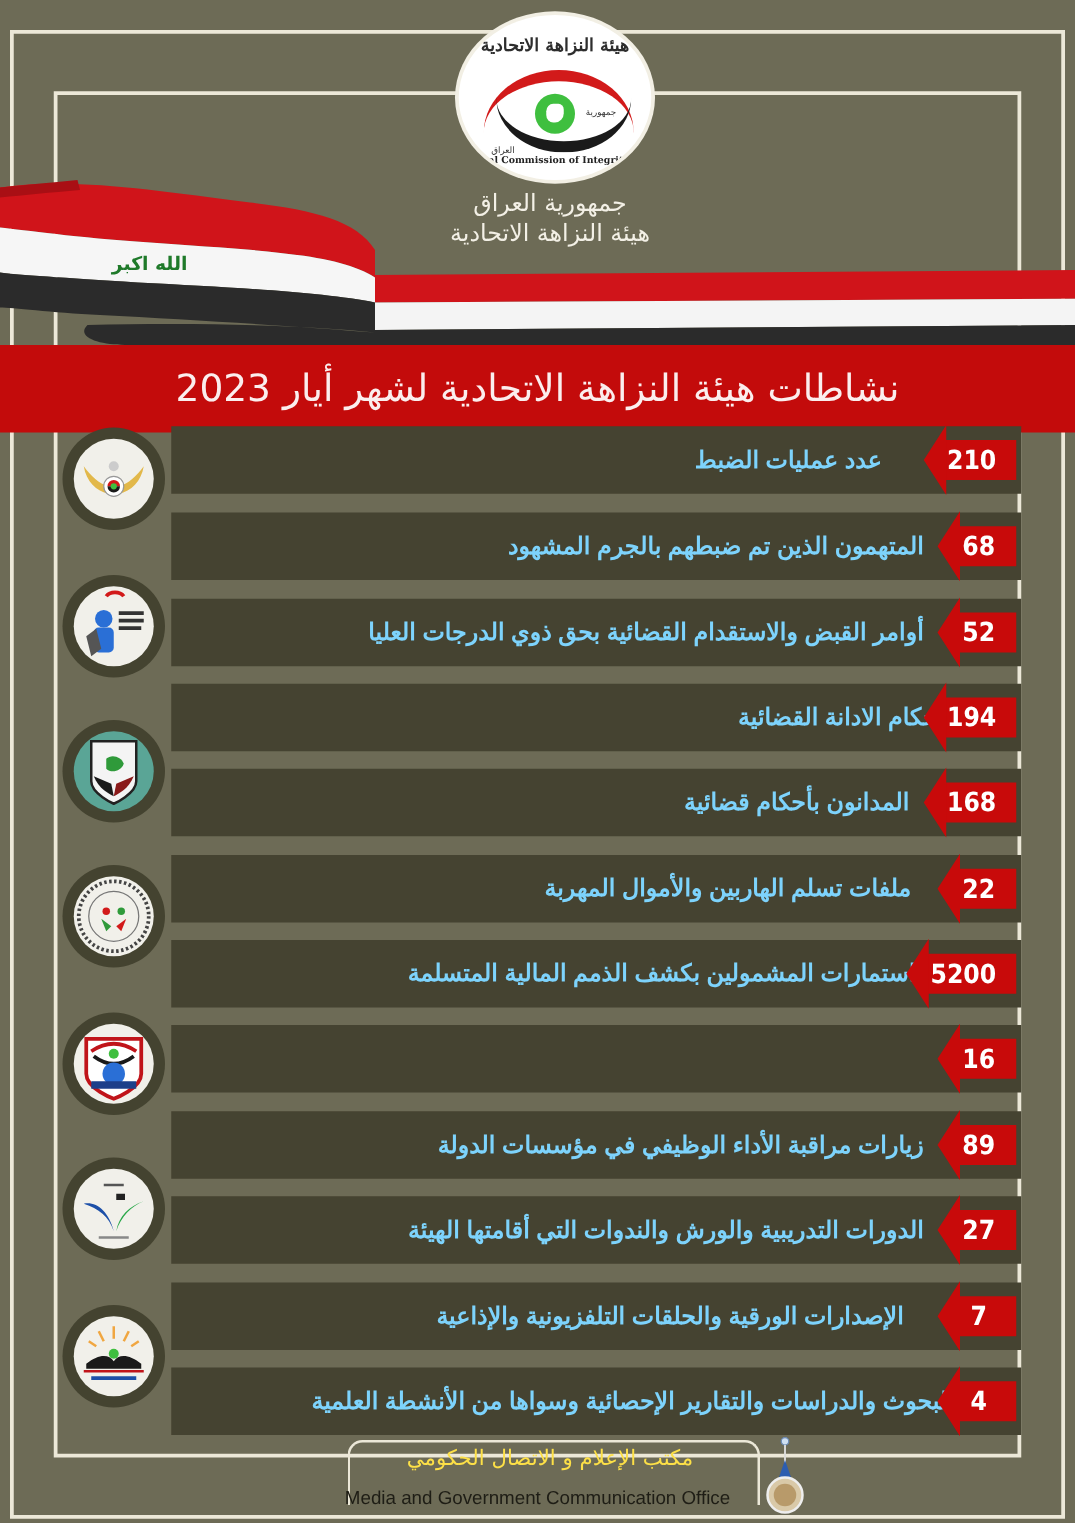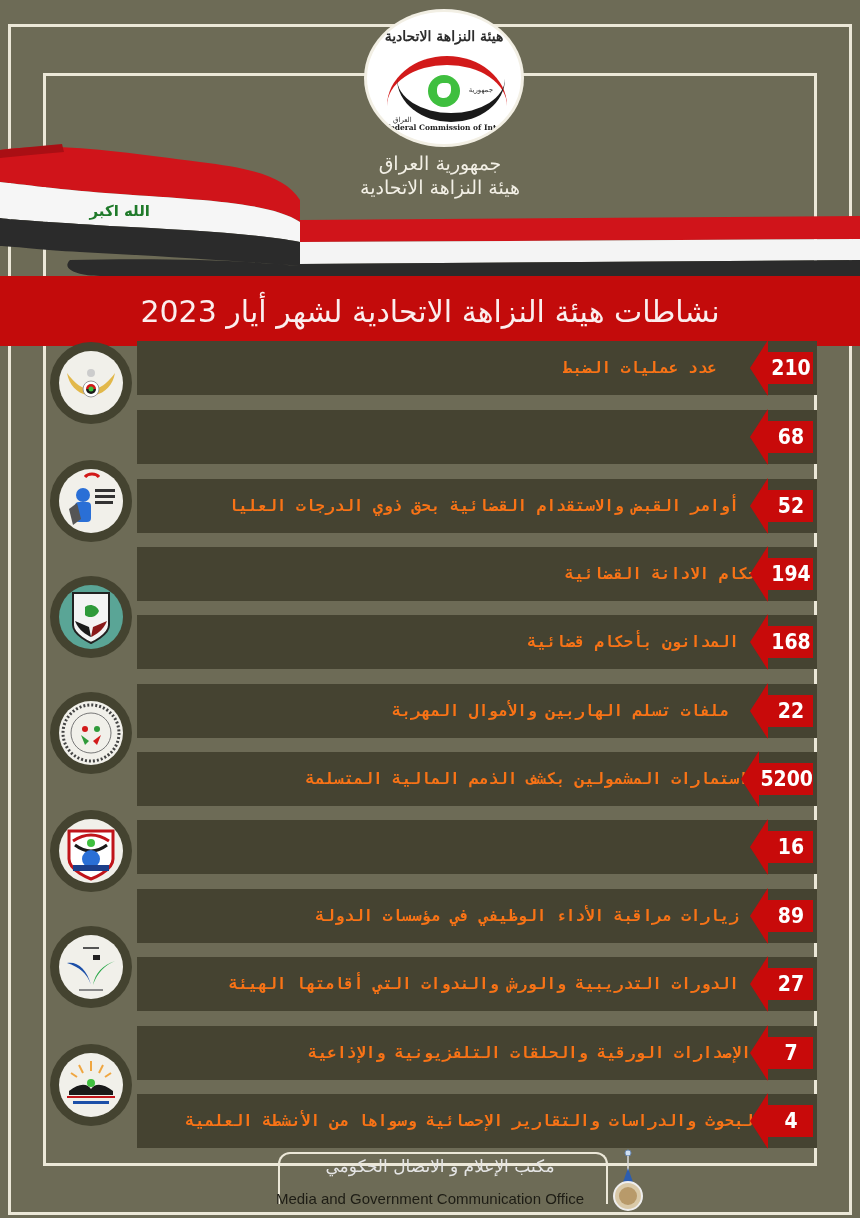--- a/index.html
+++ b/index.html
@@ -48,21 +48,21 @@
   .logo .green-dot::after {
     content: ""; position: absolute; left: 9px; top: 8px; width: 14px; height: 15px;
     background: #fff; border-radius: 40% 30% 50% 40%;
   }
   .logo .side-l, .logo .side-r {
     position: absolute; top: 74px; font-size: 7px; color: #333;
   }
   .logo .side-l { left: 26px; margin-top: 30px; }
   .logo .side-r { right: 28px; }
   .logo .eng {
-    position: absolute; left: 0; right: 0; top: 111px; text-align: right;
+    position: absolute; left: 0; right: 0; top: 111px; text-align: left;
     font-family: "DejaVu Serif", serif; font-size: 7.5px; font-weight: bold; color: #222;
   }
 
   .org-title {
     position: absolute; left: 300px; width: 280px; text-align: center;
     color: #f3f0e6; font-family: "DejaVu Serif", serif; font-size: 19px; line-height: 22px;
   }
   .org-title.l1 { top: 152px; }
   .org-title.l2 { top: 176px; }
 
@@ -86,34 +86,34 @@
     background: #454331;
     direction: rtl;
     display: flex; align-items: center;
   }
   .row .badge {
     position: relative; flex: 0 0 auto;
     height: 32px; min-width: 46px; margin-right: 4px;
     background: #c80a0a;
     color: #fff; font-weight: bold; font-size: 21px;
     display: flex; align-items: center; justify-content: center;
-    padding: 0 0 0 2px;
+    padding: 0 16px 0 2px;
     font-family: "DejaVu Sans Condensed", "DejaVu Sans", sans-serif;
     direction: ltr;
   }
   .row .badge::before {
     content: ""; position: absolute; left: -17px; top: -12px;
     border-top: 28px solid transparent;
     border-bottom: 28px solid transparent;
     border-right: 18px solid #c80a0a;
   }
   .row .label {
-    color: #f97316; font-weight: bold; font-size: 16px;
+    color: #7dd3fc; font-weight: bold; font-size: 19px;
     margin-right: 28px; white-space: nowrap;
-    font-family: Liberation Mono, monospace;
+    font-family: Liberation Sans, sans-serif;
   }
   .row.tight .label { margin-right: 22px; }
   .row.flush .label { margin-right: 0; }
 
   
   .emblem {
     position: absolute; left: 50px; width: 82px; height: 82px;
     border-radius: 50%; background: #444330;
     display: flex; align-items: center; justify-content: center;
   }
@@ -123,21 +123,21 @@
   }
 
   
   .footer-box {
     position: absolute; left: 278px; top: 1152px; width: 330px; height: 52px;
     border: 2px solid #ece8d8; border-bottom: none;
     border-radius: 12px 12px 0 0;
   }
   .footer-ar {
     position: absolute; left: 270px; top: 1156px; width: 340px; text-align: center;
-    color: #e5e5e5; font-family: "DejaVu Serif", serif; font-size: 17px;
+    color: #fde047; font-family: "DejaVu Serif", serif; font-size: 17px;
   }
   .footer-en {
     position: absolute; left: 250px; top: 1190px; width: 360px; text-align: center;
     color: #1e1d15; font-family: "Liberation Sans", sans-serif; font-size: 15px;
   }
   .footer-logo {
     position: absolute; left: 611px; top: 1148px; width: 34px; height: 66px;
   }
 </style>
 </head>
@@ -175,20 +175,21 @@
 <div class="banner">
   <span>نشاطات هيئة النزاهة الاتحادية لشهر أيار 2023</span>
 </div>
 
 <div class="row" style="top:341px">
   <div class="badge">210</div>
   <div class="label" style="margin-right:50px">عدد عمليات الضبط</div>
 </div>
 <div class="row" style="top:410px">
   <div class="badge">68</div>
+  <div class="label">المتهمون الذين تم ضبطهم بالجرم المشهود</div>
 </div>
 <div class="row" style="top:479px">
   <div class="badge">52</div>
   <div class="label">أوامر القبض والاستقدام القضائية بحق ذوي الدرجات العليا</div>
 </div>
 <div class="row flush" style="top:547px">
   <div class="badge">194</div>
   <div class="label">أحكام الادانة القضائية</div>
 </div>
 <div class="row" style="top:615px">
@@ -209,21 +210,21 @@
 <div class="row" style="top:889px">
   <div class="badge">89</div>
   <div class="label">زيارات مراقبة الأداء الوظيفي في مؤسسات الدولة</div>
 </div>
 <div class="row" style="top:957px">
   <div class="badge">27</div>
   <div class="label">الدورات التدريبية والورش والندوات التي أقامتها الهيئة</div>
 </div>
 <div class="row" style="top:1026px">
   <div class="badge">7</div>
-  <div class="label" style="margin-right:16px">الإصدارات الورقية والحلقات التلفزيونية والإذاعية</div>
+  <div class="label" style="margin-right:44px">الإصدارات الورقية والحلقات التلفزيونية والإذاعية</div>
 </div>
 <div class="row flush" style="top:1094px">
   <div class="badge">4</div>
   <div class="label" style="margin-right:4px">البحوث والدراسات والتقارير الإحصائية وسواها من الأنشطة العلمية</div>
 </div>
 
 <div class="emblem" style="top:342px">
   <div class="inner">
     <svg width="64" height="64" viewBox="0 0 64 64">
       <path d="M8,22 C14,30 20,36 28,38 L28,44 C18,42 10,34 8,22 Z" fill="#e2b84a"></path>

